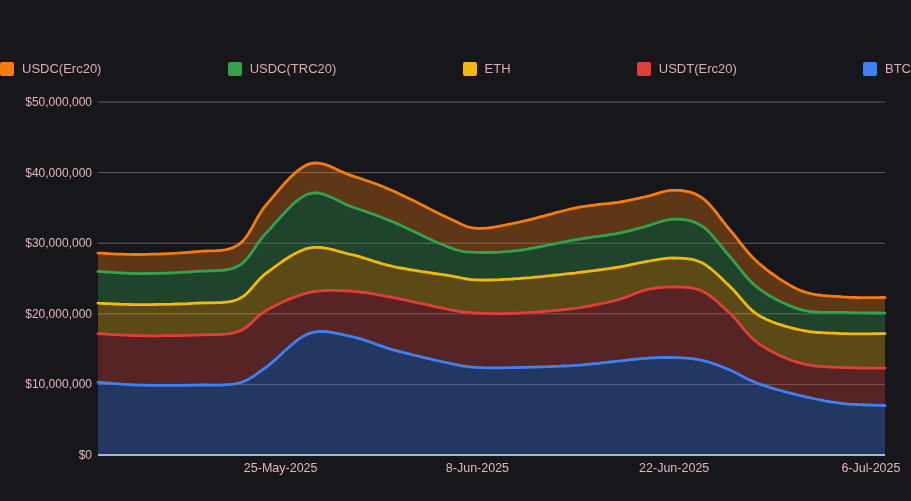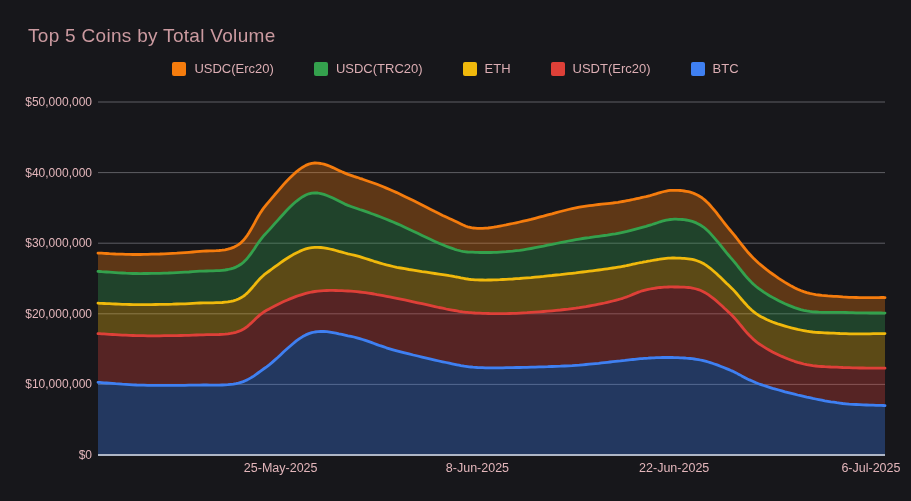--- a/index.html
+++ b/index.html
@@ -25,23 +25,23 @@
     letter-spacing: 0.3px;
     color: #cb9aa0;
     white-space: nowrap;
   }
   .legend {
     position: absolute;
     left: 0;
     top: 61px;
     width: 100%;
     display: flex;
-    justify-content: center;
+    justify-content: space-between;
     align-items: center;
-    gap: 40px;
+    gap: 27px;
   }
   .legend-item {
     display: flex;
     align-items: center;
     gap: 8px;
     cursor: pointer;
   }
   .legend-swatch {
     width: 14px;
     height: 14px;
@@ -66,21 +66,20 @@
   .xtick {
     font-family: "Liberation Sans", sans-serif;
     font-size: 12.5px;
     fill: #e3b6bb;
   }
 </style>
 </head>
 <body>
 
 <div class="stage">
-  <h1 class="chart-title">Top 5 Coins by Total Volume</h1>
   <div class="legend" id="legend">
       <div class="legend-item">
         <span class="legend-swatch" style="background: rgb(245, 124, 13);"></span>
         <span class="legend-label">USDC(Erc20)</span>
       </div>
       <div class="legend-item">
         <span class="legend-swatch" style="background: rgb(52, 161, 77);"></span>
         <span class="legend-label">USDC(TRC20)</span>
       </div>
       <div class="legend-item">

